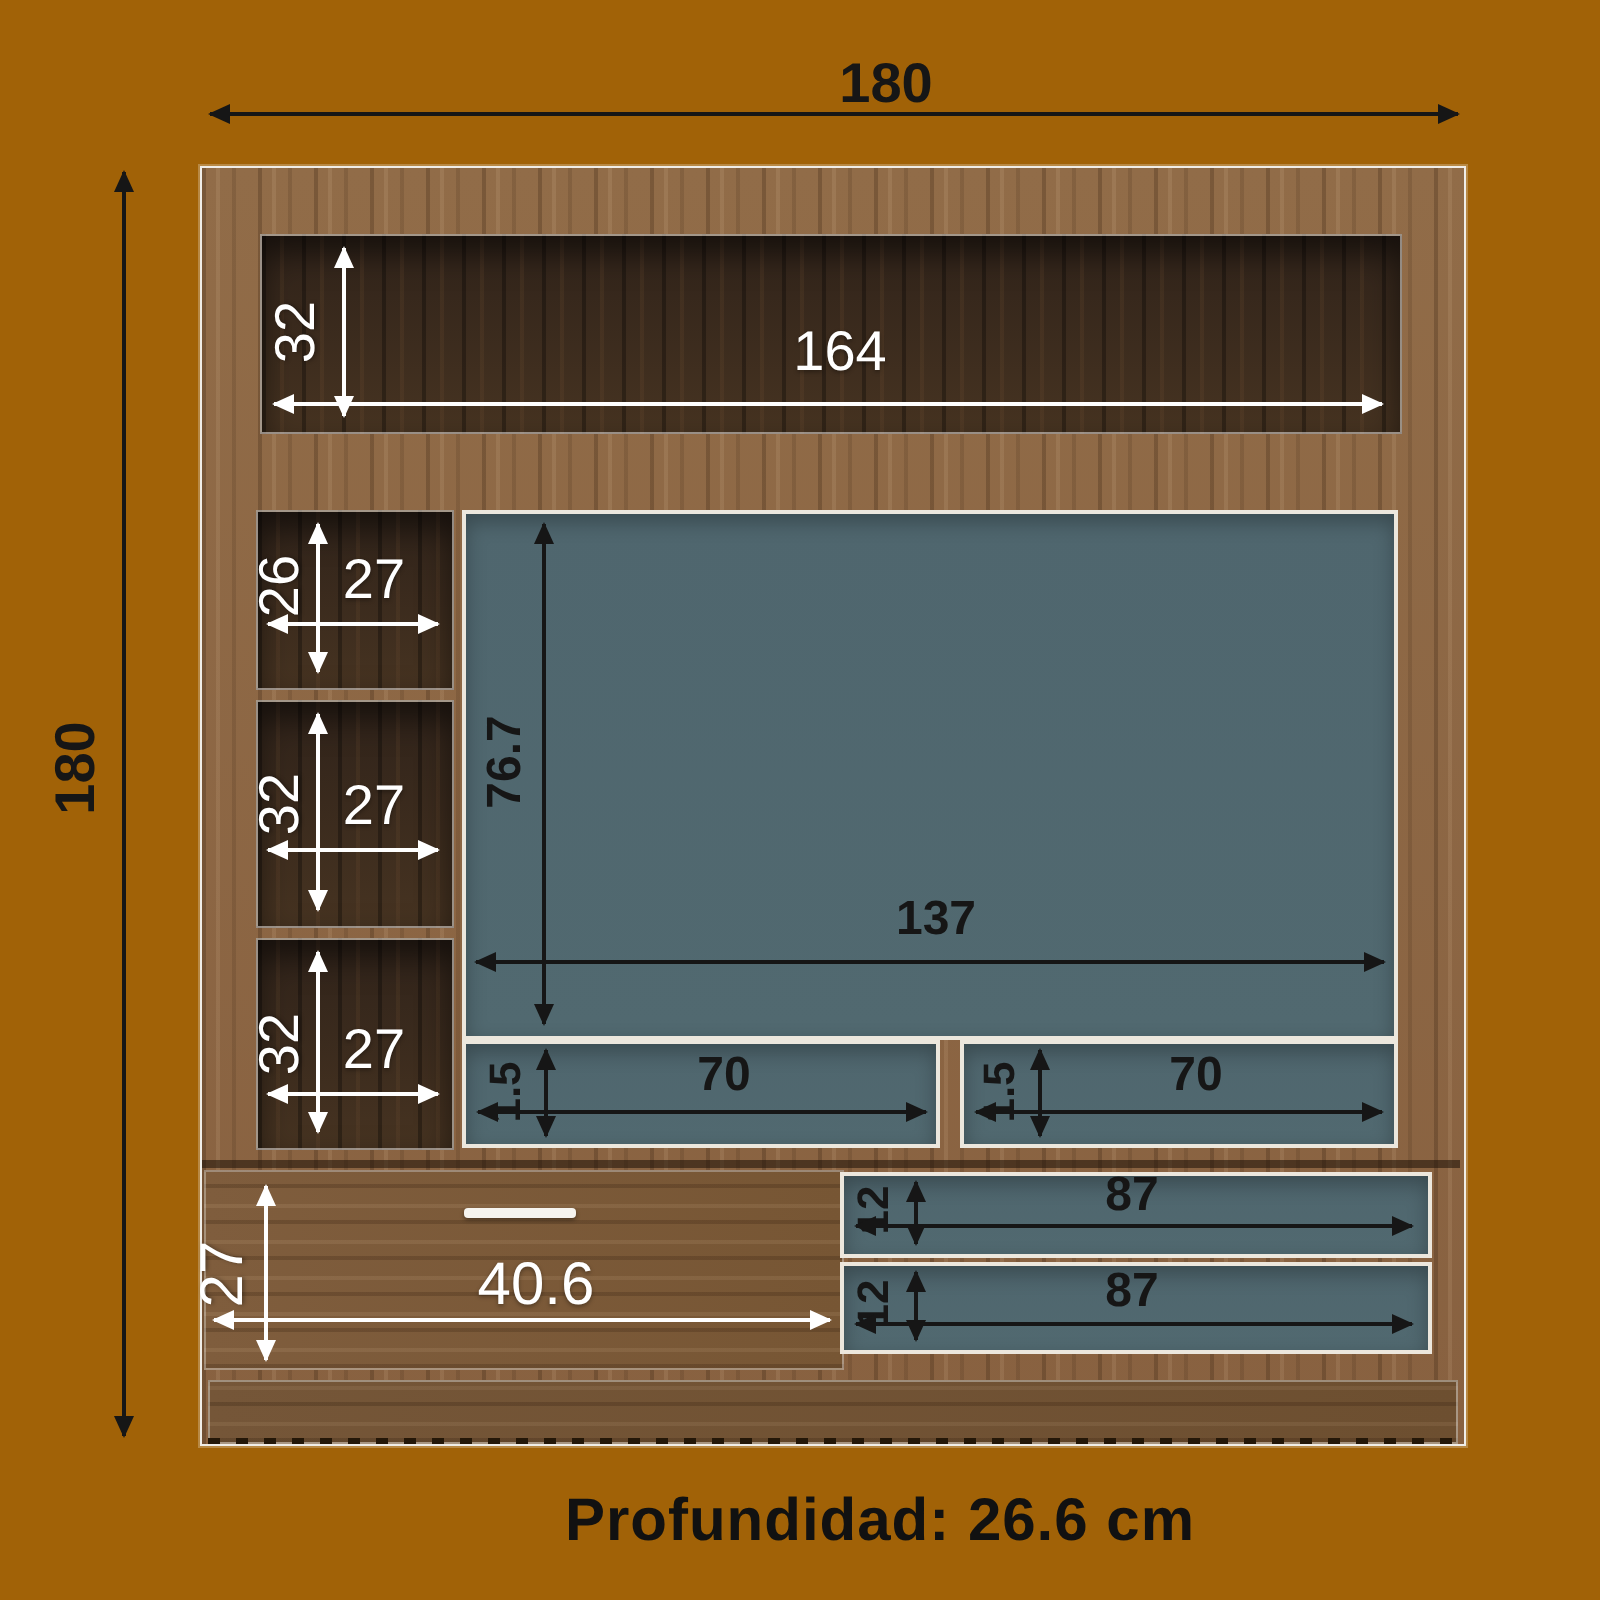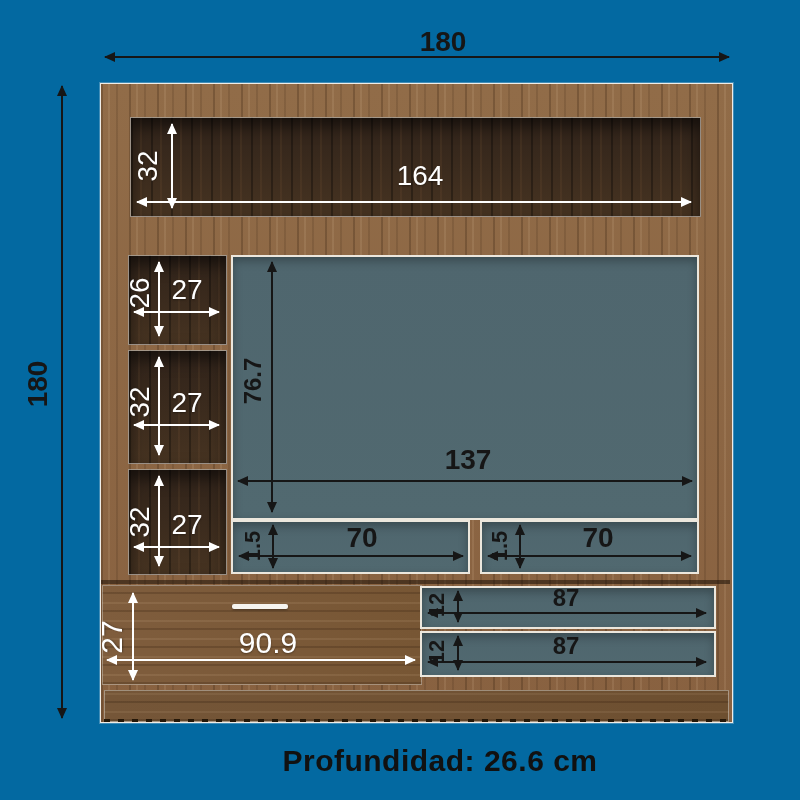--- a/index.html
+++ b/index.html
@@ -1,18 +1,18 @@
 <!DOCTYPE html>
 <html><head>
 <meta charset="utf-8">
 <style>
   html,body { margin:0; padding:0; }
   body { width:800px; height:800px; overflow:hidden;
          font-family:"Liberation Sans","DejaVu Sans",sans-serif; }
-  .stage { position:relative; width:800px; height:800px; background:#0369a1; }
+  .stage { position:relative; width:800px; height:800px; background:#a16207; }
 
   
   .wood-v {
     background:
       repeating-linear-gradient(90deg,
         rgba(58,36,18,.28) 0 2px, transparent 2px 7px,
         rgba(255,226,190,.10) 7px 9px, transparent 9px 15px,
         rgba(58,36,18,.16) 15px 17px, transparent 17px 28px),
       linear-gradient(180deg,#916c48,#886140);
   }
@@ -59,21 +59,21 @@
   .dim-v .ln { top:1px; bottom:1px; left:5px; width:2px; }
   .dim-v::before,.dim-v::after { content:""; position:absolute; left:1px; width:0; height:0;
       border-left:5px solid transparent; border-right:5px solid transparent; }
   .dim-v::before { top:0; border-bottom:11px solid currentColor; }
   .dim-v::after  { bottom:0; border-top:11px solid currentColor; }
   .blk { color:#161616; }
   .wht { color:#ffffff; }
 
   
   .lab { position:absolute; transform:translate(-50%,-50%); line-height:1;
-         white-space:nowrap; font-size:28px; }
+         white-space:nowrap; font-size:24px; }
   .lab.rot { transform:translate(-50%,-50%) rotate(-90deg); }
   .lab.w { color:#fff; font-weight:400; text-shadow:0 1px 2px rgba(0,0,0,.35); }
   .lab.b { color:#161616; font-weight:700; }
   .s22{font-size:22px;} .s24{font-size:24px;} .s28{font-size:28px;} .s30{font-size:30px;}
 
   .handle { position:absolute; background:#f6f4ef; border-radius:2px;
             box-shadow:0 1px 2px rgba(0,0,0,.4); }
   .footer-note { position:absolute; left:440px; top:761px; transform:translate(-50%,-50%);
                  font-size:30px; font-weight:600; color:#111; letter-spacing:.5px; }
 </style>
@@ -179,21 +179,21 @@
     </div>
   <span class="lab b" style="left:598px;top:538px;">70</span>
 
   <div class="dim dim-v wht" style="left:127px;top:592px;height:89px;">
       <span class="ln"></span>
     </div>
   <span class="lab rot w s30" style="left:112px;top:637px;">27</span>
   <div class="dim dim-h wht" style="left:106px;top:654px;width:310px;">
       <span class="ln"></span>
     </div>
-  <span class="lab w s30" style="left:268px;top:643px;">90.9</span>
+  <span class="lab w s30" style="left:268px;top:643px;">40.6</span>
 
   <div class="dim dim-v blk" style="left:452px;top:590px;height:33px;">
       <span class="ln"></span>
     </div>
   <span class="lab rot b s22" style="left:437px;top:605px;">12</span>
   <div class="dim dim-h blk" style="left:427px;top:607px;width:280px;">
       <span class="ln"></span>
     </div>
   <span class="lab b s24" style="left:566px;top:598px;">87</span>
 

